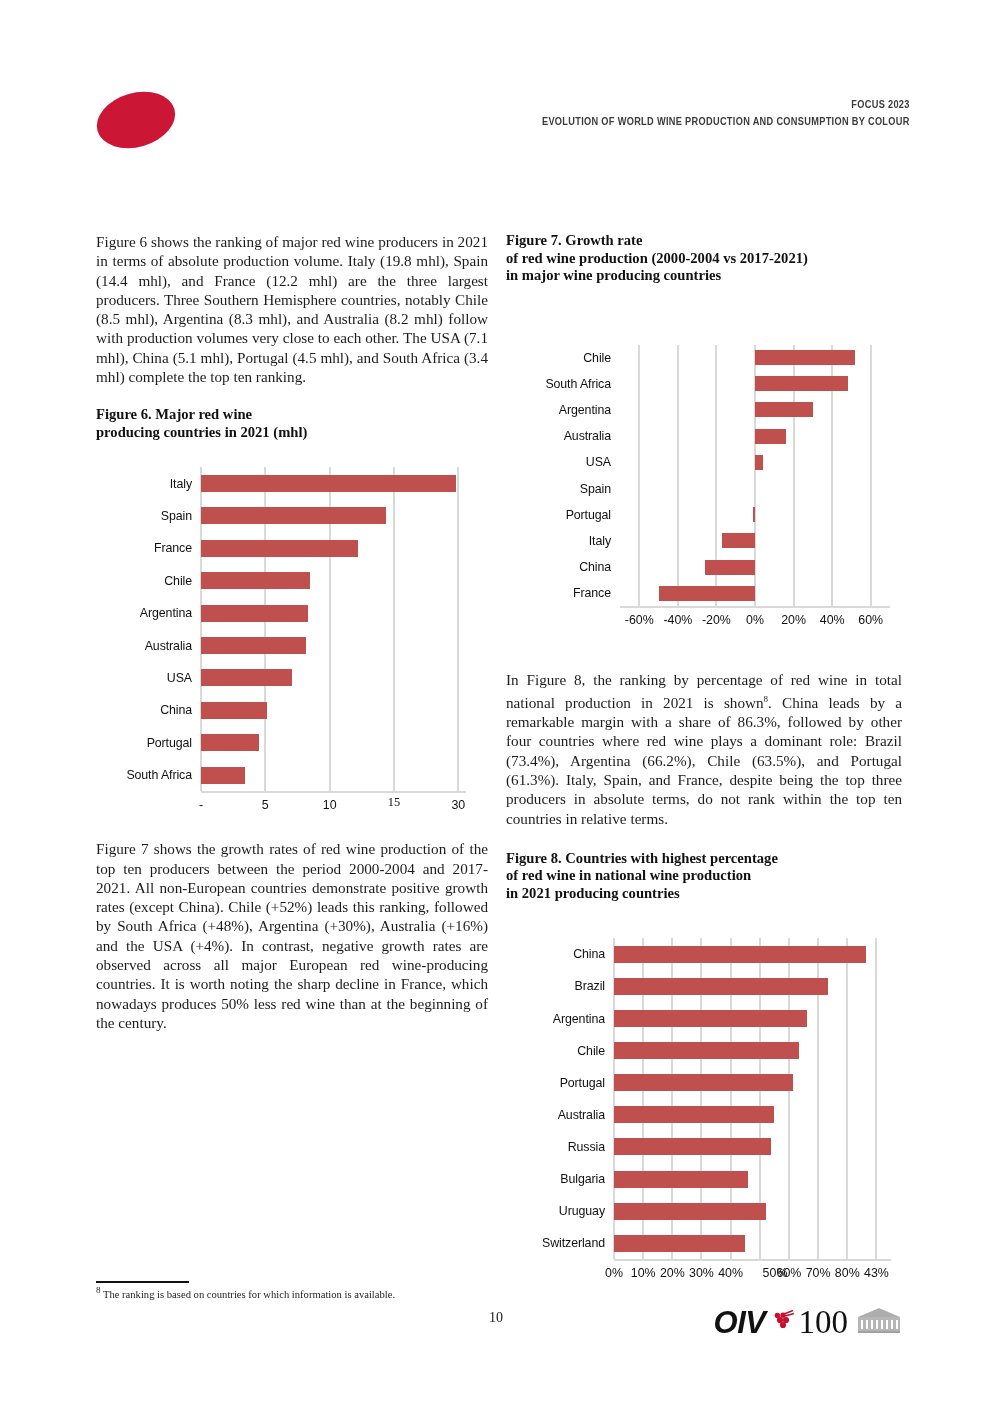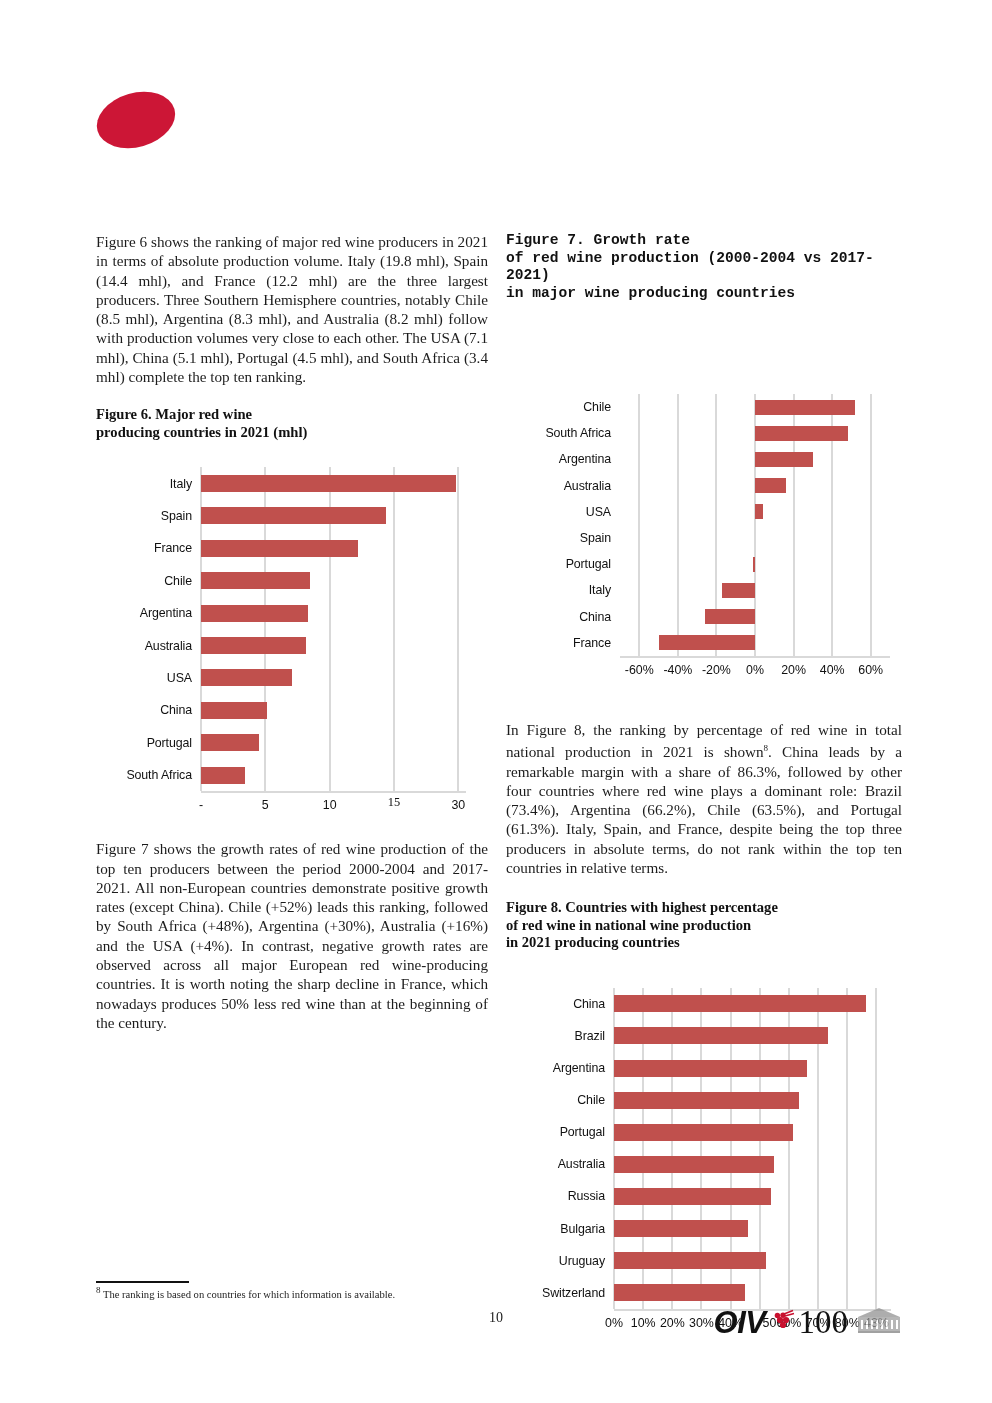--- a/index.html
+++ b/index.html
@@ -208,20 +208,24 @@
     margin-left: 8px;
     display: block;
     opacity: 0.72;
   }
 </style>
 </head>
 <body>
 
 <div class="page-header">
   <div class="logo-ellipse"></div>
+  <div class="header-lines">
+    <div class="header-line1">FOCUS 2023</div>
+    <div class="header-line2">EVOLUTION OF WORLD WINE PRODUCTION AND CONSUMPTION BY COLOUR</div>
+  </div>
 </div>
 
 <div class="col-left">
 
   <p class="body-text" style="margin:0 0 20px 0;">Figure 6 shows the ranking of major red wine producers in 2021 in terms of absolute production volume. Italy (19.8 mhl), Spain (14.4 mhl), and France (12.2 mhl) are the three largest producers. Three Southern Hemisphere countries, notably Chile (8.5 mhl), Argentina (8.3 mhl), and Australia (8.2 mhl) follow with production volumes very close to each other. The USA (7.1 mhl), China (5.1 mhl), Portugal (4.5 mhl), and South Africa (3.4 mhl) complete the top ten ranking.</p>
 
   <div class="fig-caption" style="margin-bottom: 26px;">
     <div>Figure 6. Major red wine</div>
     <div>producing countries in 2021 (mhl)</div>
   </div>
@@ -347,21 +351,21 @@
         <div class="axis-tick-label" style="left: 192.961px; top: 4px; font-family: Liberation Serif, serif;">15</div>
         <div class="axis-tick-label" style="left: 257.282px; top: 7px;">30</div>
       </div>
     </div>
 
   <p class="body-text last-left" style="margin:22px 0 0 0;">Figure 7 shows the growth rates of red wine production of the top ten producers between the period 2000-2004 and 2017-2021. All non-European countries demonstrate positive growth rates (except China). Chile (+52%) leads this ranking, followed by South Africa (+48%), Argentina (+30%), Australia (+16%) and the USA (+4%). In contrast, negative growth rates are observed across all major European red wine-producing countries. It is worth noting the sharp decline in France, which nowadays produces 50% less red wine than at the beginning of the century.</p>
 </div>
 
 <div class="col-right">
 
-  <div class="fig-caption" style="margin-bottom: 92px; font-family: Liberation Mono, monospace;">
+  <div class="fig-caption" style="margin-bottom: 60px;">
     <div>Figure 7. Growth rate</div>
     <div>of red wine production (2000-2004 vs 2017-2021)</div>
     <div>in major wine producing countries</div>
   </div>
 
   <div class="chart" id="chart-figure7">
       <div class="chart-rows">
         <div class="chart-row" style="height: 26.2px;">
           <div class="cat-label" style="width: 114px;">Chile</div>
           <div class="plot" style="width: 270px; height: 26.2px;">

